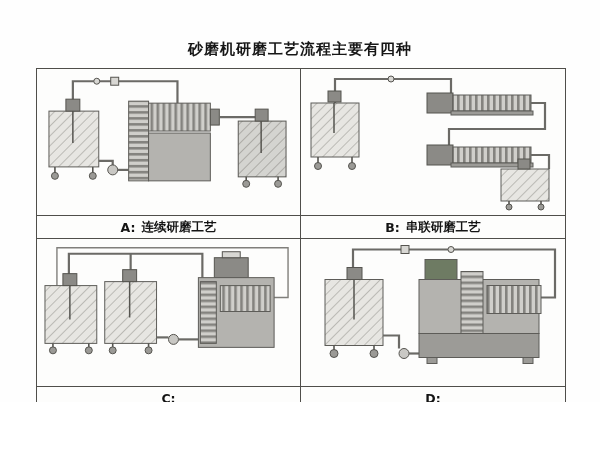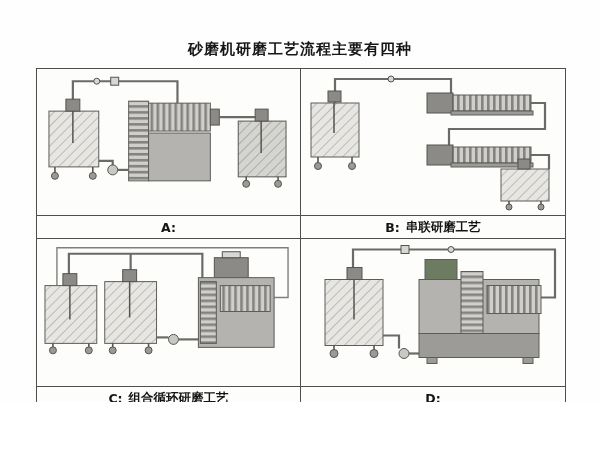--- a/index.html
+++ b/index.html
@@ -106,20 +106,21 @@
             <line class="shaft" x1="225" y1="52" x2="225" y2="84"></line>
             <line class="leg" x1="210" y1="108" x2="210" y2="113"></line>
             <line class="leg" x1="242" y1="108" x2="242" y2="113"></line>
             <circle class="wheel" cx="210" cy="115" r="3.5"></circle>
             <circle class="wheel" cx="242" cy="115" r="3.5"></circle>
           </g>
         </svg>
       </div>
       <div class="label">
         <span>A:</span>
+        <span>连续研磨工艺</span>
       </div>
     </div>
 
     <div class="cell tr">
       <div class="diagram">
         <svg viewBox="0 0 264 146" preserveAspectRatio="xMidYMid meet">
 
           <path class="pipe" d="M34 34 V10 H150 V24"></path>
           <circle class="fitting" cx="90" cy="10" r="3"></circle>
 
@@ -202,21 +203,20 @@
             <rect class="motor" x="178" y="18" width="34" height="20"></rect>
             <rect class="fitting" x="186" y="12" width="18" height="6"></rect>
             <rect class="body" x="162" y="38" width="76" height="70"></rect>
             <rect class="unit" x="164" y="42" width="16" height="62" fill="url(#ribsh)"></rect>
             <rect class="unit" x="184" y="46" width="50" height="26" fill="url(#ribs)"></rect>
           </g>
         </svg>
       </div>
       <div class="label">
         <span>C:</span>
-        <span>组合循环研磨工艺</span>
       </div>
     </div>
 
     <div class="cell br">
       <div class="diagram">
         <svg viewBox="0 0 264 146" preserveAspectRatio="xMidYMid meet">
 
           <path class="pipe" d="M240 58 H254 V10 H52 V40"></path>
           <circle class="fitting" cx="150" cy="10" r="3"></circle>
           <rect class="fitting" x="100" y="6" width="8" height="8"></rect>

